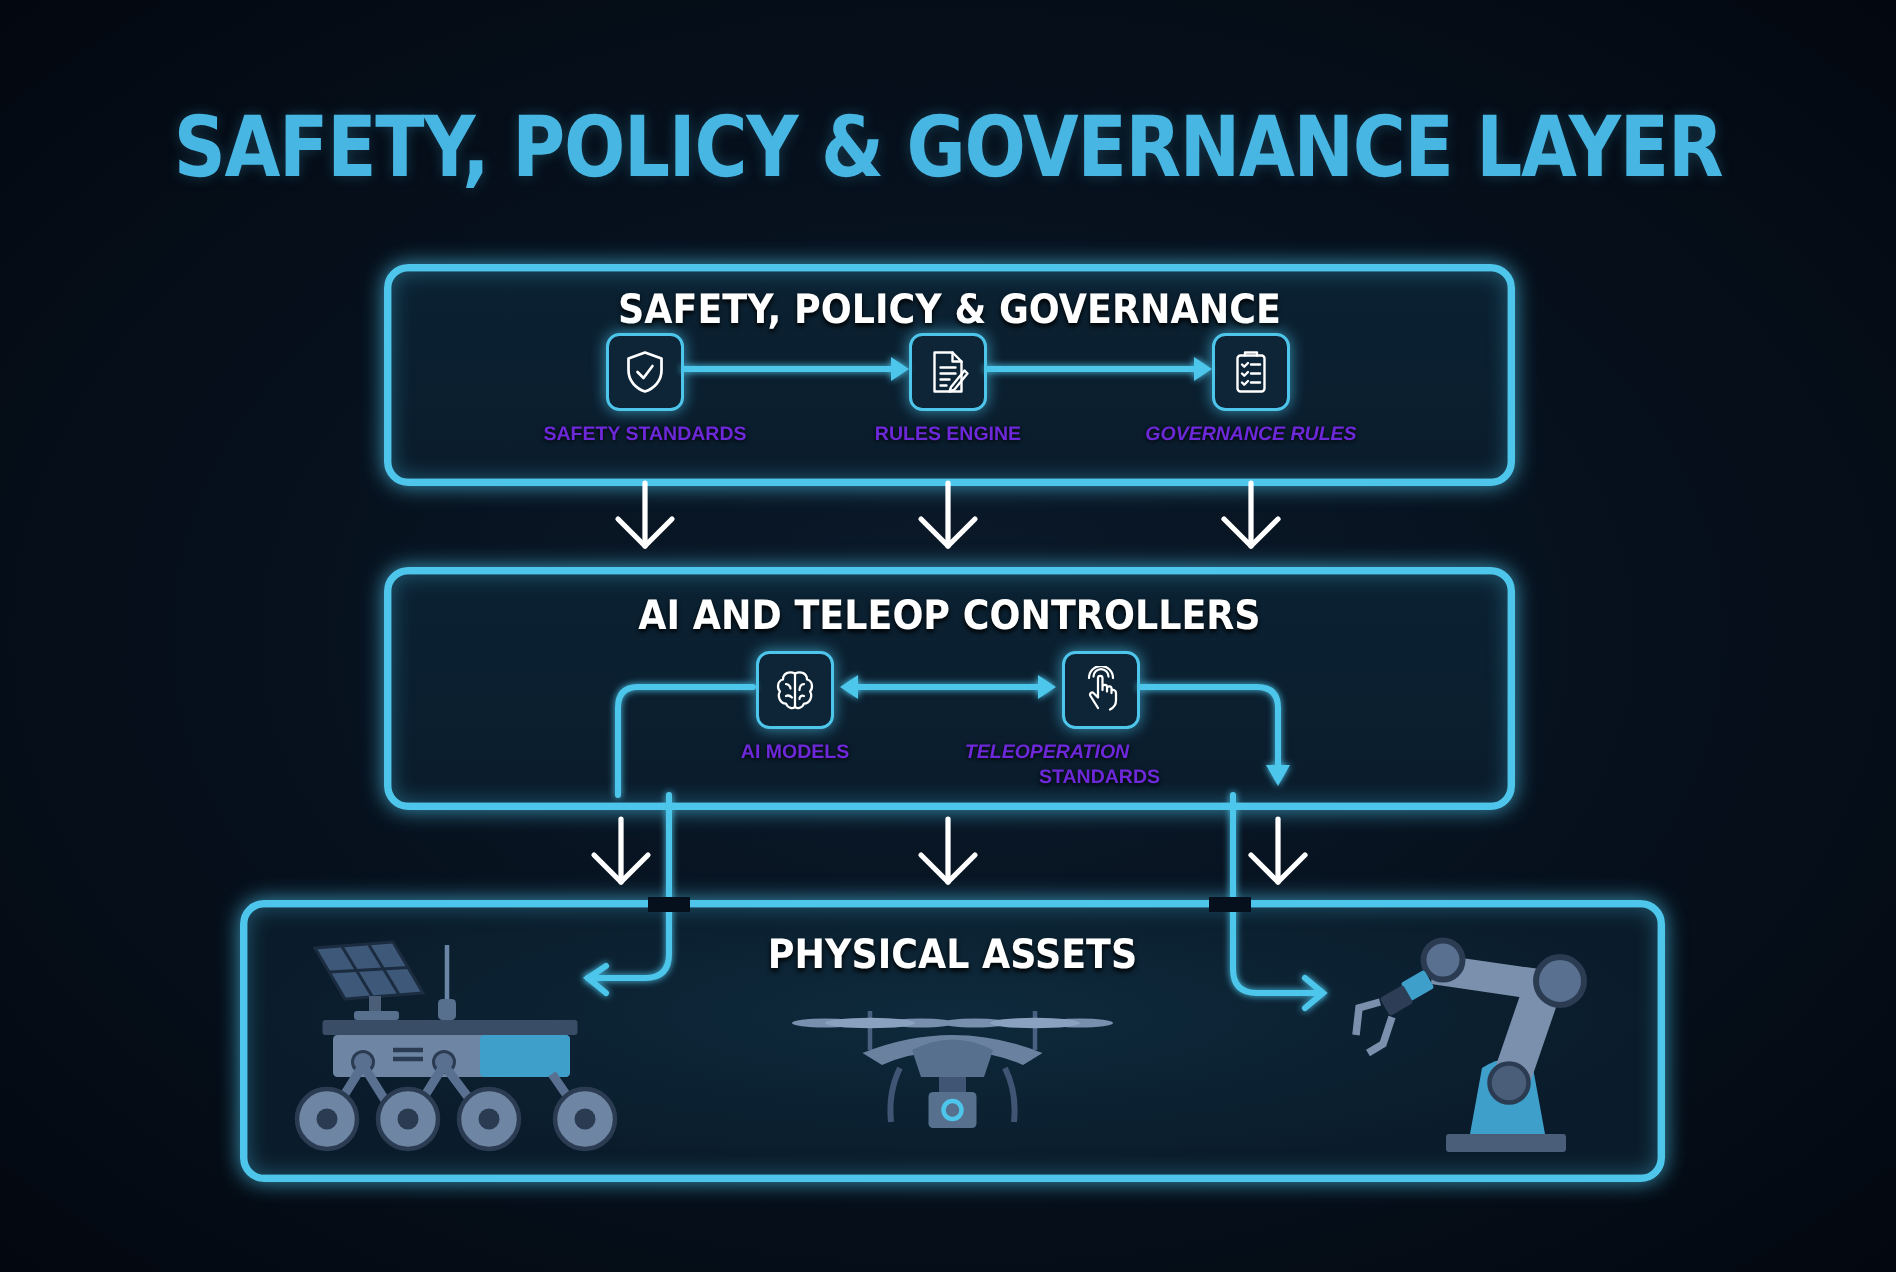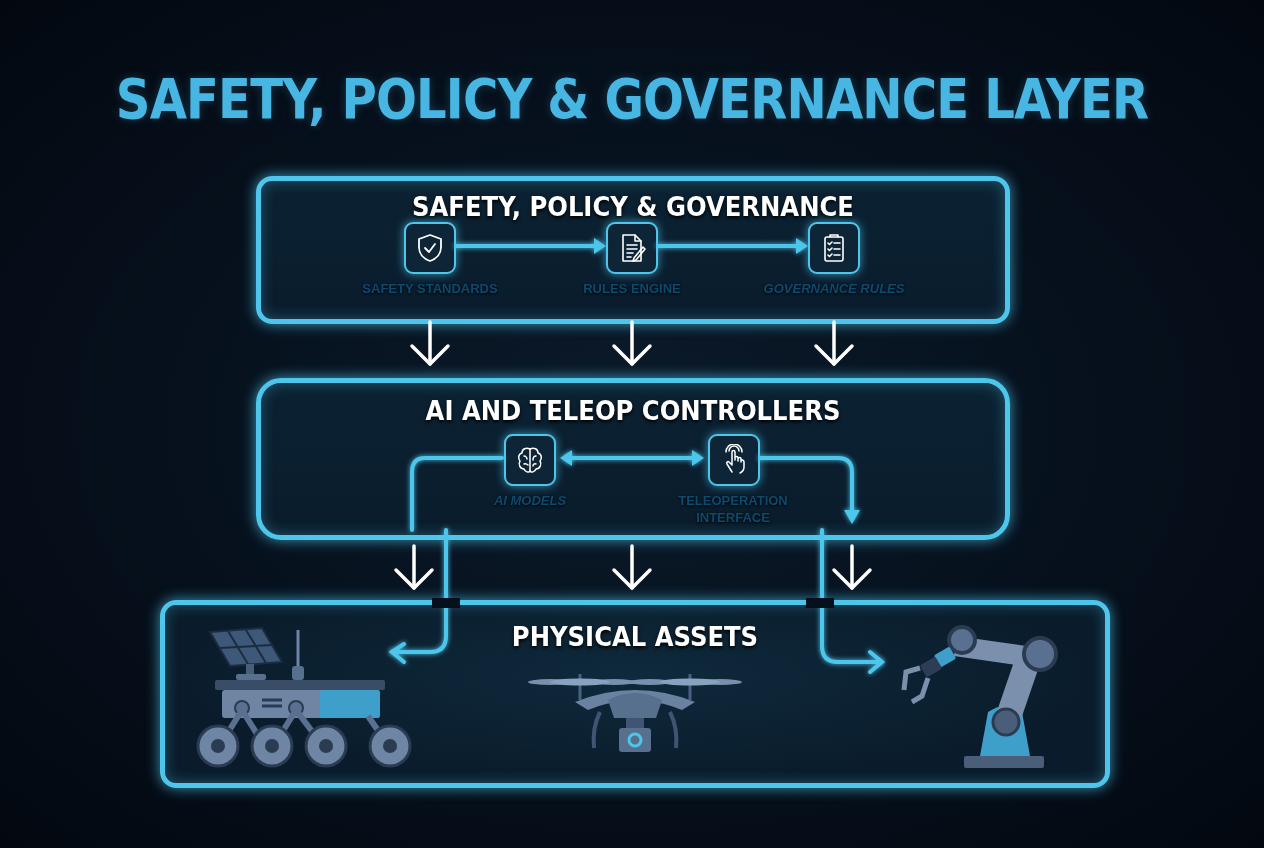--- a/index.html
+++ b/index.html
@@ -2,21 +2,21 @@
 <html><head>
 <meta charset="utf-8">
 <style>
   html,body{margin:0;padding:0;}
   body{width:1264px;height:848px;background:radial-gradient(ellipse at 50% 50%,#0b1a2a 0%,#06101c 55%,#030810 100%);position:relative;overflow:hidden;font-family:"Liberation Sans",sans-serif;}
   .title{position:absolute;left:0;width:1264px;top:66px;text-align:center;font-family:"DejaVu Sans",sans-serif;font-weight:bold;font-size:56px;letter-spacing:-1px;color:#48b6e2;transform:scaleX(0.86);text-shadow:0 0 10px rgba(72,182,226,0.25);}
   .box{position:absolute;border:5px solid #4ec6ec;border-radius:16px;box-shadow:0 0 14px rgba(78,198,236,0.75),inset 0 0 14px rgba(78,198,236,0.35);background:linear-gradient(180deg,#0b2233 0%,#0a1c2c 100%);}
   .box-title{position:absolute;left:0;right:0;text-align:center;color:#fff;font-weight:bold;font-family:"DejaVu Sans",sans-serif;font-size:27px;transform:scaleX(0.9);text-shadow:0 2px 4px #000;}
   .node{position:absolute;width:48px;height:48px;border:2px solid #4ec6ec;border-radius:9px;background:#0d2536;box-shadow:0 0 10px rgba(78,198,236,0.7);display:flex;align-items:center;justify-content:center;}
   .node svg{width:32px;height:32px;}
-  .label{position:absolute;color:#0c4a6e;font-weight:bold;font-size:13px;text-align:center;width:200px;margin-left:-100px;text-shadow:0 1px 3px #000;line-height:17px;}
+  .label{position:absolute;color:#6d28d9;font-weight:bold;font-size:13px;text-align:center;width:200px;margin-left:-100px;text-shadow:0 1px 3px #000;line-height:17px;}
   svg.overlay{position:absolute;left:0;top:0;}
 </style>
 </head>
 <body>
 
 <div class="title">SAFETY, POLICY &amp; GOVERNANCE LAYER</div>
 
 <div class="box" style="left:256px;top:160px;width:744px;height:138px;margin-top:16px;">
   <div class="box-title" style="top:10px;">SAFETY, POLICY &amp; GOVERNANCE</div>
 </div>
@@ -38,39 +38,39 @@
 <div class="label" style="left:632px;top:280px;">RULES ENGINE</div>
 <div class="node" style="left:808px;top:222px;">
   <svg viewBox="0 0 32 32" fill="none" stroke="#fff" stroke-width="1.6" stroke-linejoin="round" stroke-linecap="round">
       <rect x="7" y="5" width="18" height="24" rx="2"></rect>
       <path d="M12 5 V3 H20 V5"></path>
       <path d="M10 11 L11.5 12.5 L14 10 M16 11 H22 M10 17 L11.5 18.5 L14 16 M16 17 H22 M10 23 L11.5 24.5 L14 22 M16 23 H22"></path>
     </svg>
 </div>
 <div class="label" style="left:834px;top:280px;font-style:italic;">GOVERNANCE RULES</div>
 
-<div class="box" style="left:256px;top:378px;width:744px;height:152px;border-radius:25px;">
+<div class="box" style="left:256px;top:378px;width:744px;height:152px;">
   <div class="box-title" style="top:12px;">AI AND TELEOP CONTROLLERS</div>
 </div>
 <div class="node" style="left:504px;top:434px;">
   <svg viewBox="0 0 32 32" fill="none" stroke="#fff" stroke-width="1.5" stroke-linejoin="round" stroke-linecap="round">
       <path d="M16 5 C12 3 8 5 8 9 C4 10 4 15 6 17 C4 20 6 25 10 25 C11 28 15 29 16 27"></path>
       <path d="M16 5 C20 3 24 5 24 9 C28 10 28 15 26 17 C28 20 26 25 22 25 C21 28 17 29 16 27"></path>
       <path d="M16 5 V27 M10 12 C12 12 13 14 13 15 M22 12 C20 12 19 14 19 16 M10 20 C12 19 13 20 14 21 M22 20 C20 19 19 21 19 22"></path>
     </svg>
 </div>
-<div class="label" style="left:530px;top:492px;font-style:italic;">AI MODELS</div>
+<div class="label" style="left:530px;top:492px;">AI MODELS</div>
 <div class="node" style="left:708px;top:434px;">
   <svg viewBox="0 0 32 32" fill="none" stroke="#fff" stroke-width="1.5" stroke-linejoin="round" stroke-linecap="round">
       <path d="M11 7 A5 5 0 0 1 21 7 M8 8 A8 8 0 0 1 24 8"></path>
       <path d="M14 28 L9 20 C8 18 10 17 11 18 L14 21 V8 C14 6 17 6 17 8 V16 M17 14 C17 12 20 12 20 14 V17 M20 15 C20 13 23 13 23 15 V18 M23 17 C23 15 26 16 26 18 V23 C26 26 24 28 22 29"></path>
     </svg>
 </div>
-<div class="label" style="left:733px;top:492px;">TELEOPERATION</div>
-<div class="label" style="left:733px;top:509px;">INTERFACE</div>
+<div class="label" style="left:698px;top:492px;font-style:italic;">TELEOPERATION</div>
+<div class="label" style="left:733px;top:509px;">STANDARDS</div>
 
 <div class="box" style="left:160px;top:600px;width:940px;height:178px;background:radial-gradient(ellipse at 50% 40%,#0e2a3c 0%,#0a1c2b 70%);">
   <div class="box-title" style="top:16px;">PHYSICAL ASSETS</div>
 </div>
 
 <svg class="overlay" width="1264" height="848" viewBox="0 0 1264 848">
   <defs>
     <filter id="glow" x="-20%" y="-20%" width="140%" height="140%">
         <feGaussianBlur stdDeviation="2.5" result="b"></feGaussianBlur>
         <feMerge>

